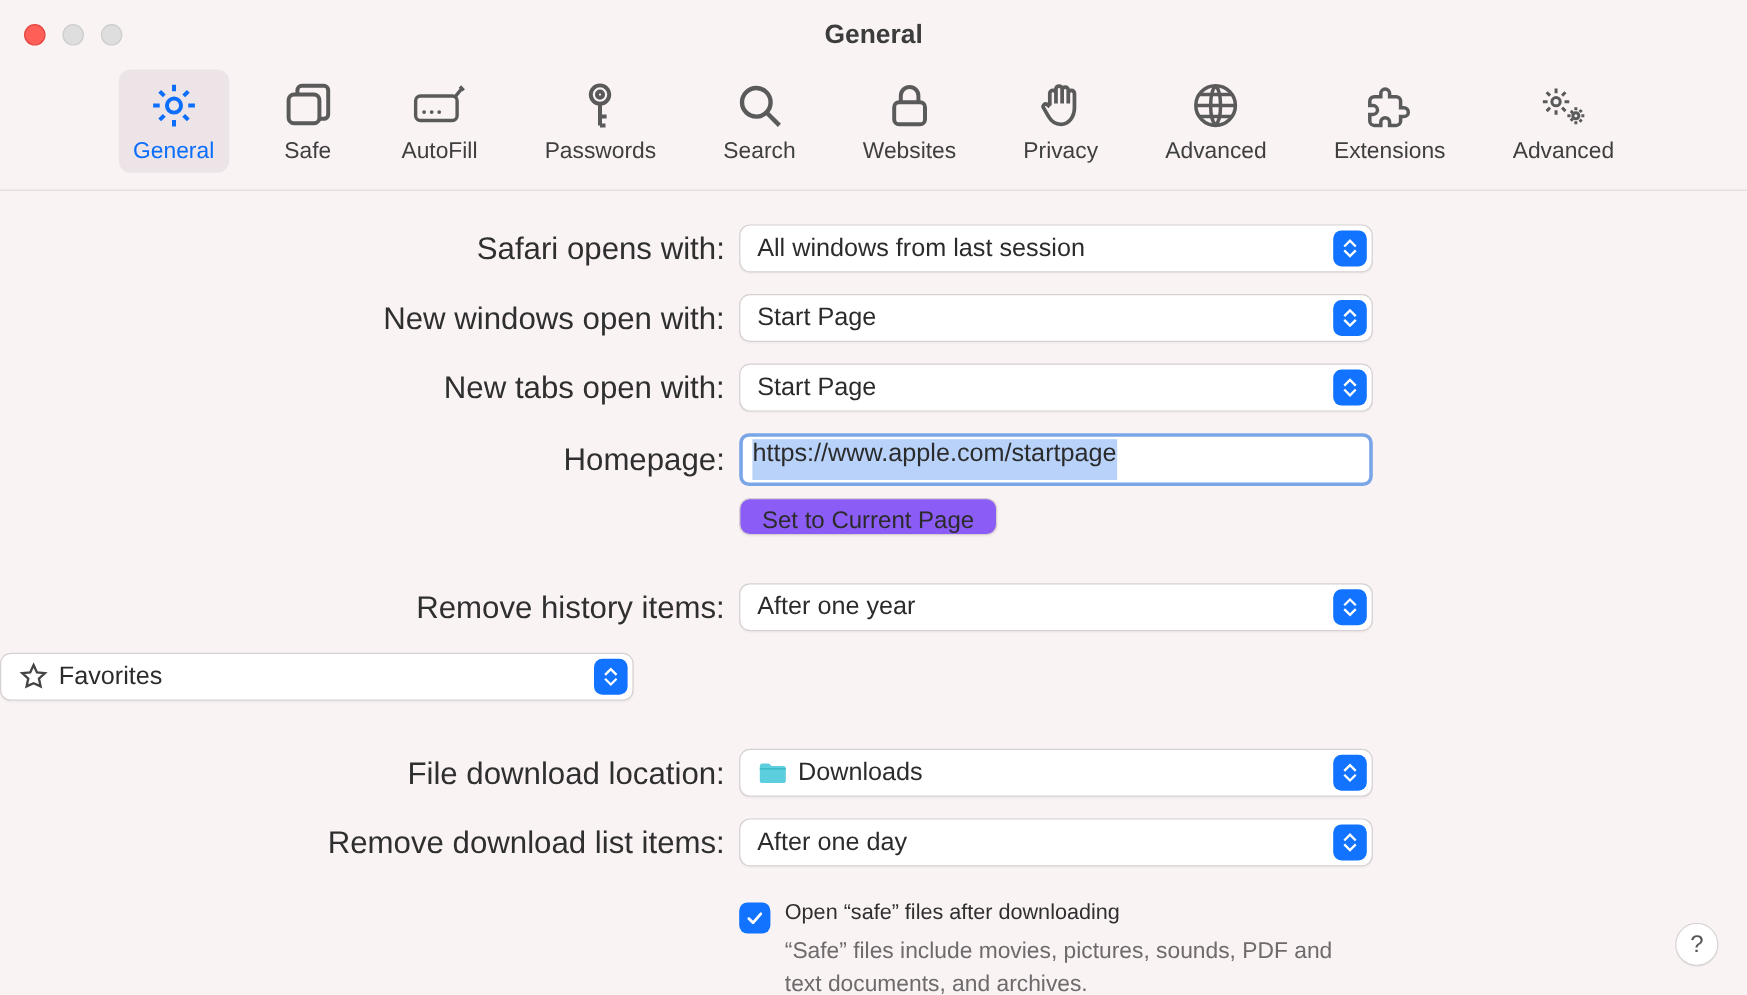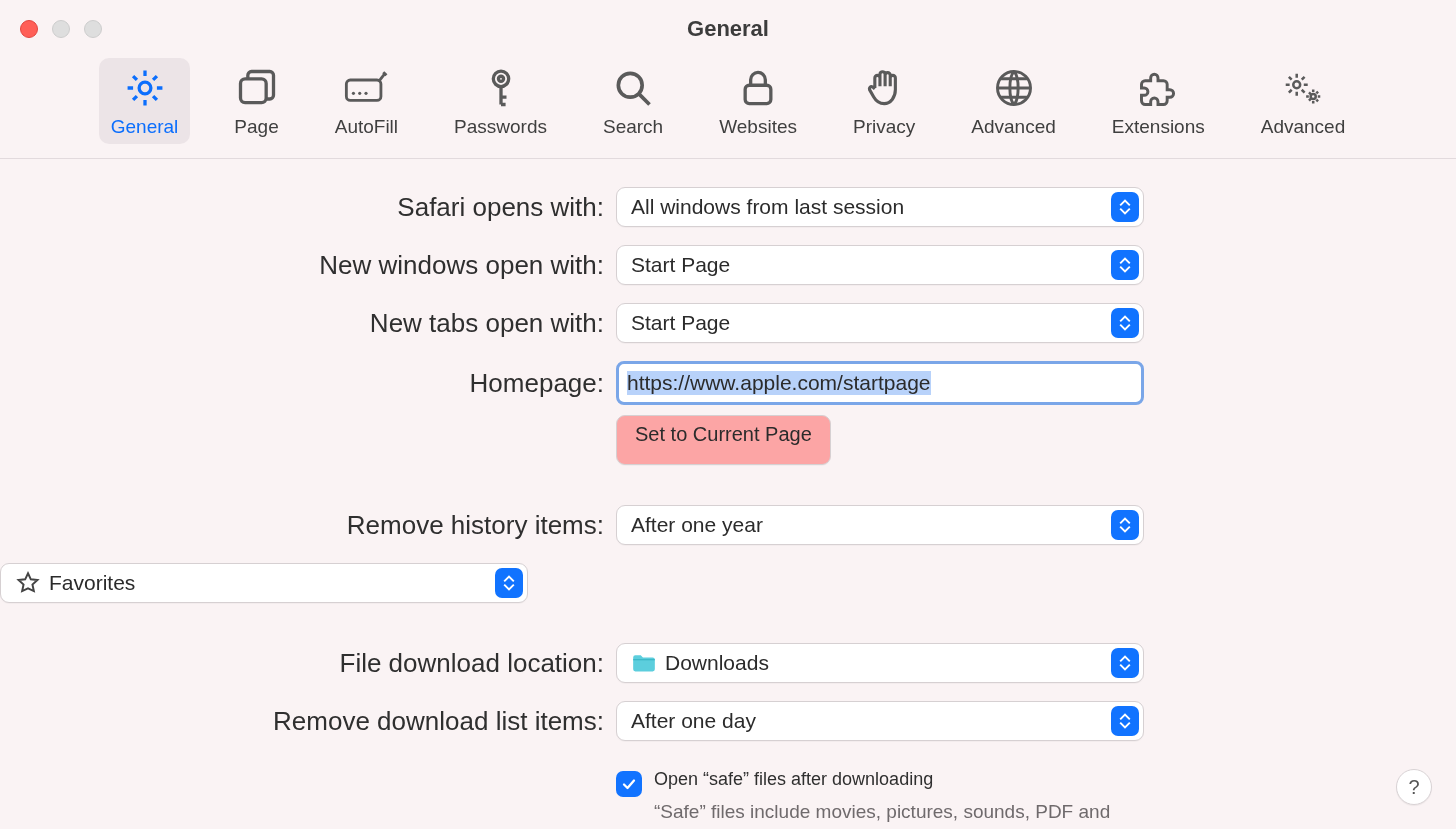--- a/index.html
+++ b/index.html
@@ -130,22 +130,22 @@
     border: 3px solid #7aa6e8;
     border-radius: 8px;
     background: #fff;
   }
   .text-selected {
     background: #b8d2fa;
   }
 
   .btn {
     display: inline-block;
-    height: 50px;
-    background: #fca5a5;
+    height: 31px;
+    background: #8b5cf6;
     border: 1px solid #d6d0d2;
     border-radius: 9px;
     padding: 0 18px;
     font-size: 20px;
     line-height: 36px;
     box-shadow: 0 1px 1px rgba(0,0,0,0.03);
   }
 
   .icon-inline {
     display: inline-flex;
@@ -217,21 +217,21 @@
     <span class="tab-label">General</span>
   </div>
 
   <div class="tab">
     <span class="icon">
       <svg viewBox="0 0 24 24" fill="none" stroke="currentColor" stroke-width="1.8">
         <rect x="3" y="7" width="14" height="13" rx="2.5"></rect>
         <path d="M7 7V5a2 2 0 0 1 2-2h10a2 2 0 0 1 2 2v11a2 2 0 0 1-2 2h-2"></path>
       </svg>
     </span>
-    <span class="tab-label">Page</span>
+    <span class="tab-label">Safe</span>
   </div>
 
   <div class="tab">
     <span class="icon">
       <svg viewBox="0 0 28 24" fill="none" stroke="currentColor" stroke-width="1.8">
         <rect x="1.5" y="7" width="22" height="13" rx="2.5"></rect>
         <circle cx="6" cy="15.5" r="1" fill="currentColor" stroke="none"></circle>
         <circle cx="10" cy="15.5" r="1" fill="currentColor" stroke="none"></circle>
         <circle cx="14" cy="15.5" r="1" fill="currentColor" stroke="none"></circle>
         <path d="M22 8 L26 3"></path>
@@ -364,21 +364,21 @@
             </svg>
         </span>
       </div>
     </div>
   </div>
 
   <div class="row tight">
     <div class="lbl">Homepage:</div>
     <div class="ctl">
       <div class="input-focus-wrap">
-        <div class="textinput" style="border:none;height:34px;display:flex;align-items:center;padding:0 6px;">
+        <div class="textinput" style="border:none;height:34px;display:flex;padding:0 6px;">
           <span class="text-selected">https://www.apple.com/startpage</span>
         </div>
       </div>
     </div>
   </div>
 
   <div class="row">
     <div class="lbl"></div>
     <div class="ctl">
       <div class="btn">Set to Current Page</div>

